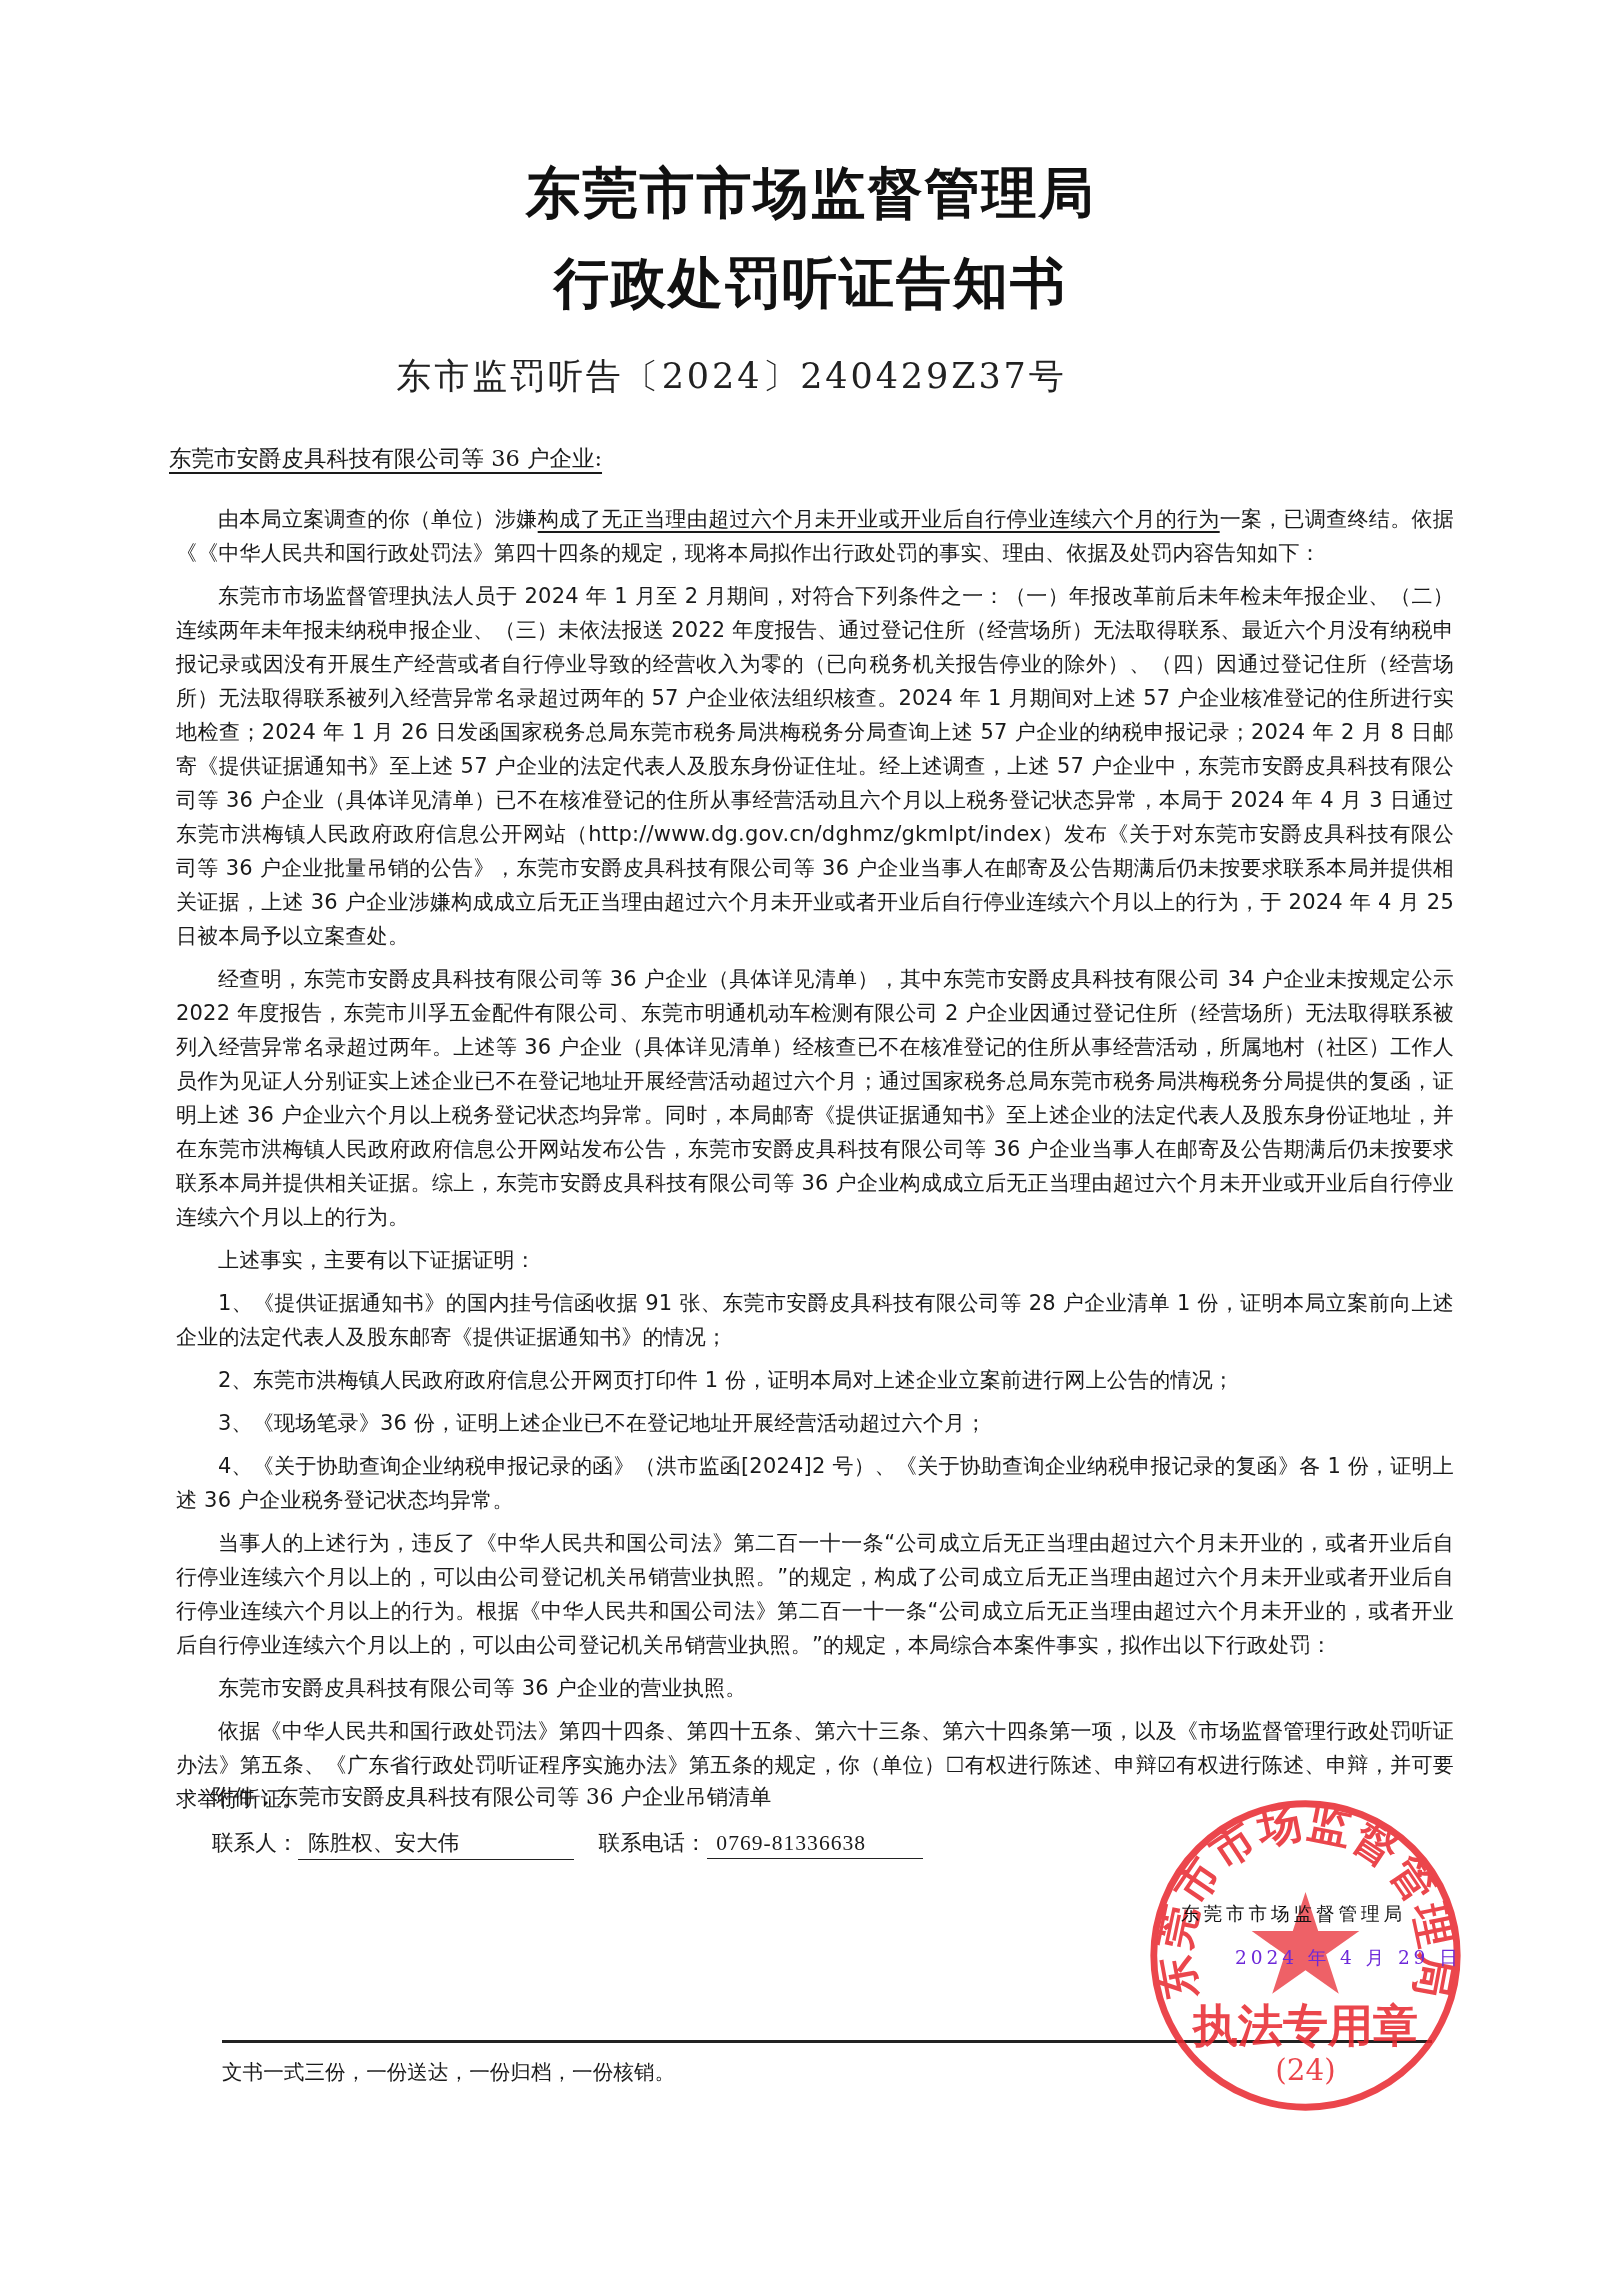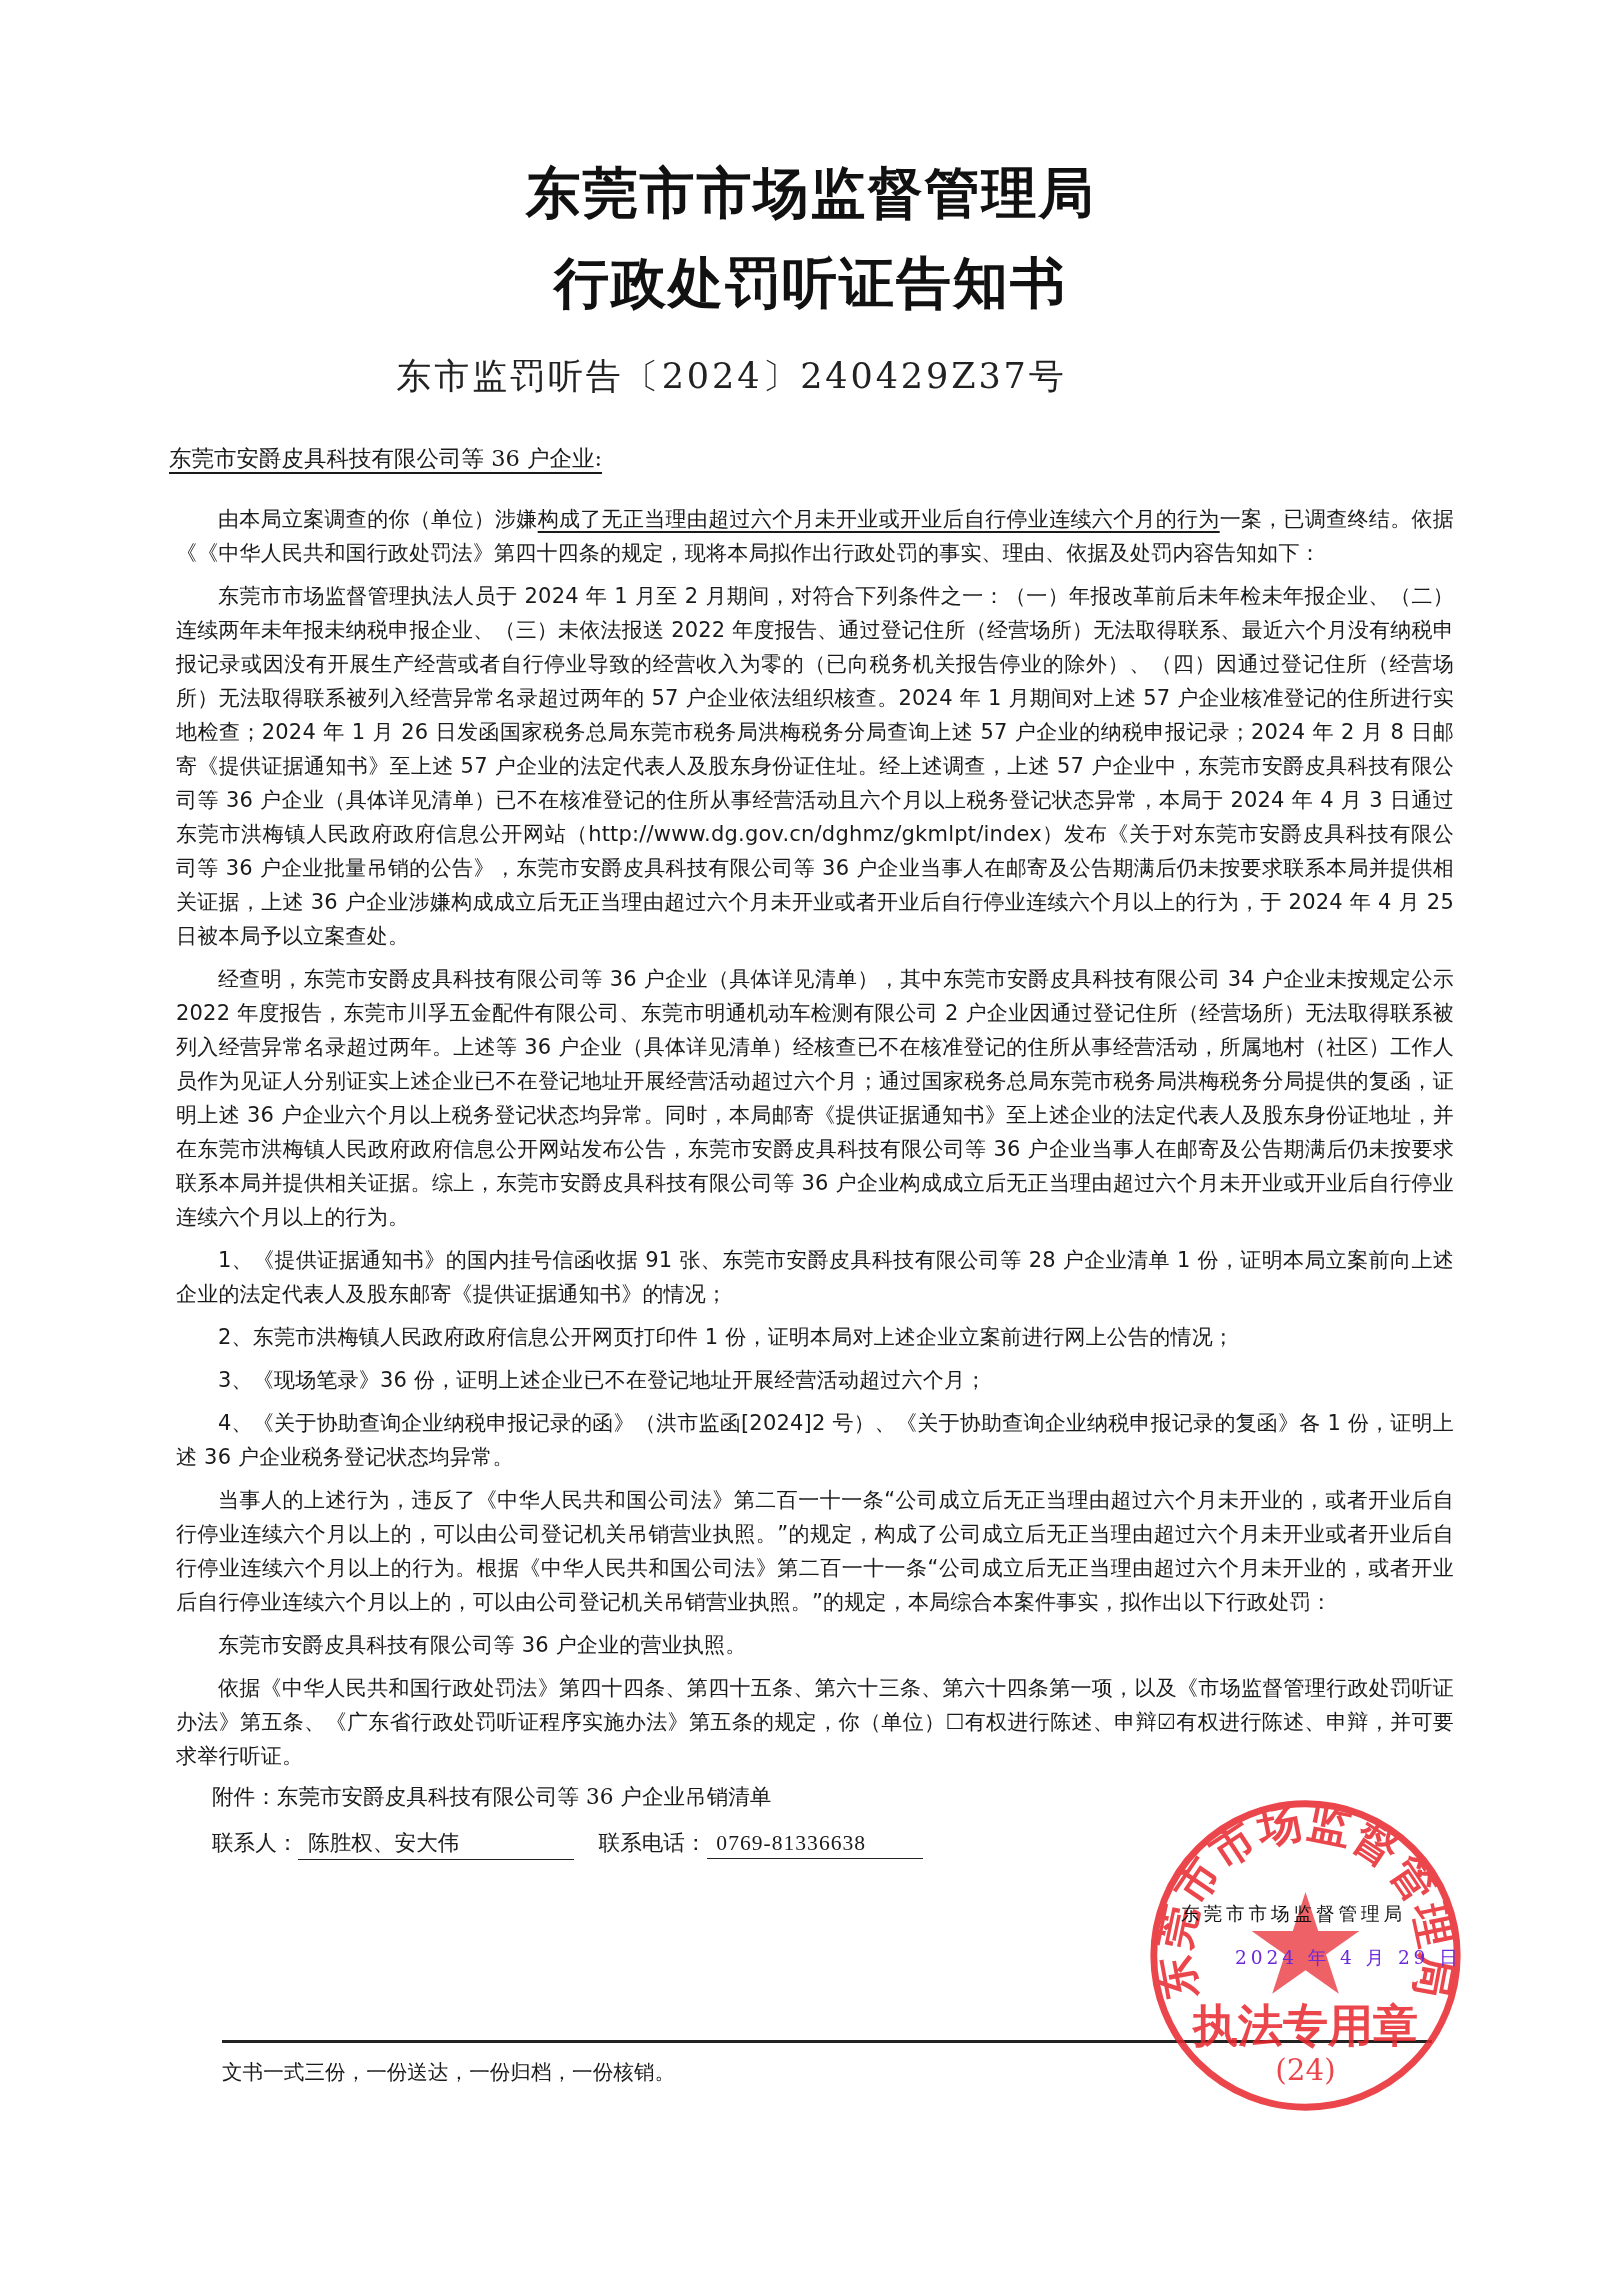--- a/index.html
+++ b/index.html
@@ -41,20 +41,21 @@
   <div class="title t1">东莞市市场监督管理局</div>
   <div class="title t2">行政处罚听证告知书</div>
   <div class="docno">东市监罚听告〔2024〕240429Z37号</div>
 
   <div class="addressee">东莞市安爵皮具科技有限公司等 36 户企业:</div>
 
   <div class="body">
     <p><span>由本局立案调查的你（单位）涉嫌</span><span class="u">构成了无正当理由超过六个月未开业或开业后自行停业连续六个月的行为</span><span>一案，已调查终结。依据《《中华人民共和国行政处罚法》第四十四条的规定，现将本局拟作出行政处罚的事实、理由、依据及处罚内容告知如下：</span></p>
     <p>东莞市市场监督管理执法人员于 2024 年 1 月至 2 月期间，对符合下列条件之一：（一）年报改革前后未年检未年报企业、（二）连续两年未年报未纳税申报企业、（三）未依法报送 2022 年度报告、通过登记住所（经营场所）无法取得联系、最近六个月没有纳税申报记录或因没有开展生产经营或者自行停业导致的经营收入为零的（已向税务机关报告停业的除外）、（四）因通过登记住所（经营场所）无法取得联系被列入经营异常名录超过两年的 57 户企业依法组织核查。2024 年 1 月期间对上述 57 户企业核准登记的住所进行实地检查；2024 年 1 月 26 日发函国家税务总局东莞市税务局洪梅税务分局查询上述 57 户企业的纳税申报记录；2024 年 2 月 8 日邮寄《提供证据通知书》至上述 57 户企业的法定代表人及股东身份证住址。经上述调查，上述 57 户企业中，东莞市安爵皮具科技有限公司等 36 户企业（具体详见清单）已不在核准登记的住所从事经营活动且六个月以上税务登记状态异常，本局于 2024 年 4 月 3 日通过东莞市洪梅镇人民政府政府信息公开网站（http://www.dg.gov.cn/dghmz/gkmlpt/index）发布《关于对东莞市安爵皮具科技有限公司等 36 户企业批量吊销的公告》，东莞市安爵皮具科技有限公司等 36 户企业当事人在邮寄及公告期满后仍未按要求联系本局并提供相关证据，上述 36 户企业涉嫌构成成立后无正当理由超过六个月未开业或者开业后自行停业连续六个月以上的行为，于 2024 年 4 月 25 日被本局予以立案查处。</p>
     <p>经查明，东莞市安爵皮具科技有限公司等 36 户企业（具体详见清单），其中东莞市安爵皮具科技有限公司 34 户企业未按规定公示 2022 年度报告，东莞市川孚五金配件有限公司、东莞市明通机动车检测有限公司 2 户企业因通过登记住所（经营场所）无法取得联系被列入经营异常名录超过两年。上述等 36 户企业（具体详见清单）经核查已不在核准登记的住所从事经营活动，所属地村（社区）工作人员作为见证人分别证实上述企业已不在登记地址开展经营活动超过六个月；通过国家税务总局东莞市税务局洪梅税务分局提供的复函，证明上述 36 户企业六个月以上税务登记状态均异常。同时，本局邮寄《提供证据通知书》至上述企业的法定代表人及股东身份证地址，并在东莞市洪梅镇人民政府政府信息公开网站发布公告，东莞市安爵皮具科技有限公司等 36 户企业当事人在邮寄及公告期满后仍未按要求联系本局并提供相关证据。综上，东莞市安爵皮具科技有限公司等 36 户企业构成成立后无正当理由超过六个月未开业或开业后自行停业连续六个月以上的行为。</p>
+    <p>上述事实，主要有以下证据证明：</p>
     <p>1、《提供证据通知书》的国内挂号信函收据 91 张、东莞市安爵皮具科技有限公司等 28 户企业清单 1 份，证明本局立案前向上述企业的法定代表人及股东邮寄《提供证据通知书》的情况；</p>
     <p>2、东莞市洪梅镇人民政府政府信息公开网页打印件 1 份，证明本局对上述企业立案前进行网上公告的情况；</p>
     <p>3、《现场笔录》36 份，证明上述企业已不在登记地址开展经营活动超过六个月；</p>
     <p>4、《关于协助查询企业纳税申报记录的函》（洪市监函[2024]2 号）、《关于协助查询企业纳税申报记录的复函》各 1 份，证明上述 36 户企业税务登记状态均异常。</p>
     <p>当事人的上述行为，违反了《中华人民共和国公司法》第二百一十一条“公司成立后无正当理由超过六个月未开业的，或者开业后自行停业连续六个月以上的，可以由公司登记机关吊销营业执照。”的规定，构成了公司成立后无正当理由超过六个月未开业或者开业后自行停业连续六个月以上的行为。根据《中华人民共和国公司法》第二百一十一条“公司成立后无正当理由超过六个月未开业的，或者开业后自行停业连续六个月以上的，可以由公司登记机关吊销营业执照。”的规定，本局综合本案件事实，拟作出以下行政处罚：</p>
     <p>东莞市安爵皮具科技有限公司等 36 户企业的营业执照。</p>
     <p><span>依据《中华人民共和国行政处罚法》第四十四条、第四十五条、第六十三条、第六十四条第一项，以及《市场监督管理行政处罚听证办法》第五条、《广东省行政处罚听证程序实施办法》第五条的规定，你（单位）</span><span class="cb">☐</span><span>有权进行陈述、申辩</span><span class="cb">☑</span><span>有权进行陈述、申辩，并可要求举行听证。</span></p>
   </div>
 
   <div class="annex">附件：东莞市安爵皮具科技有限公司等 36 户企业吊销清单</div>

